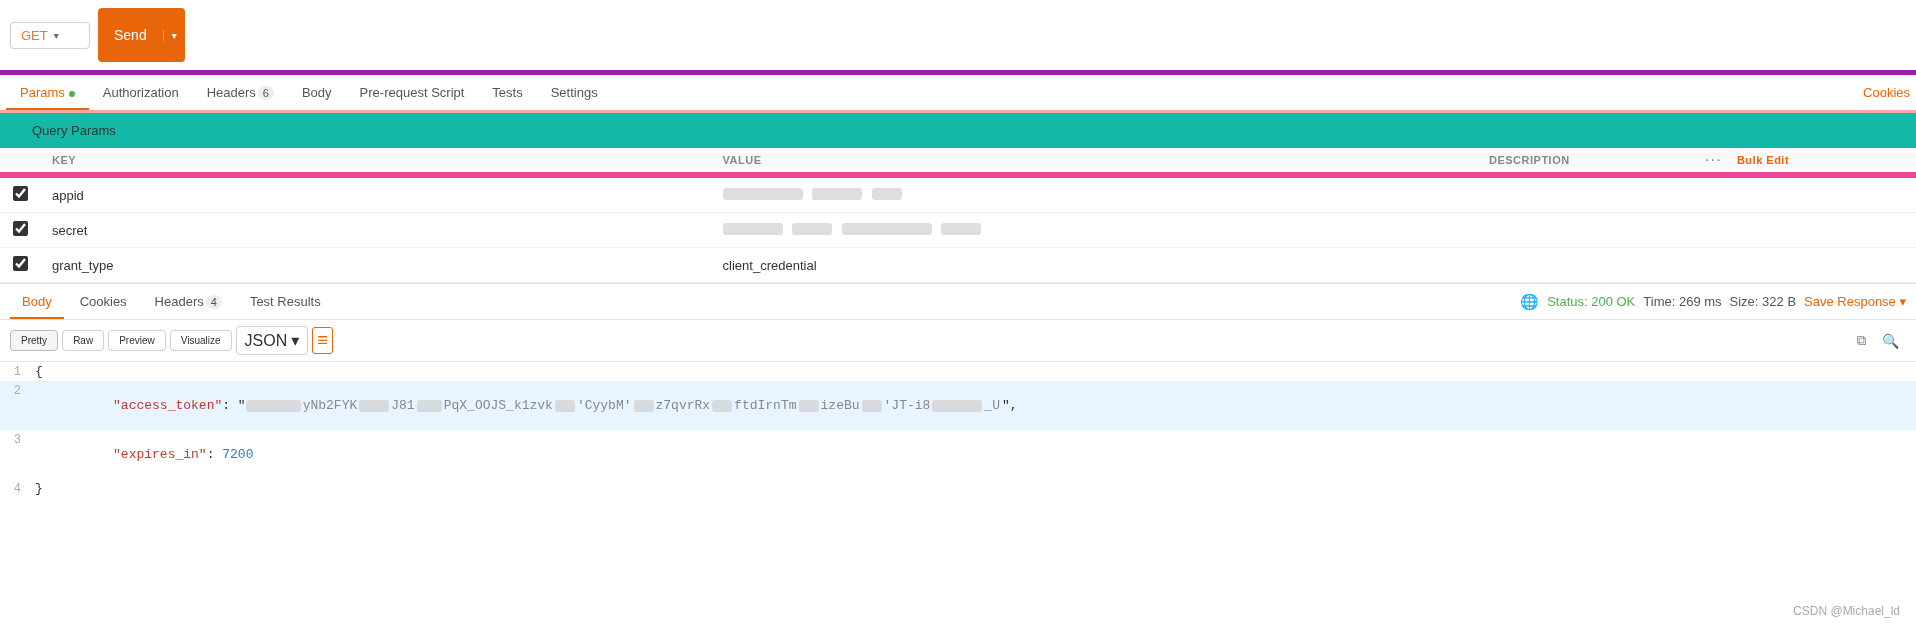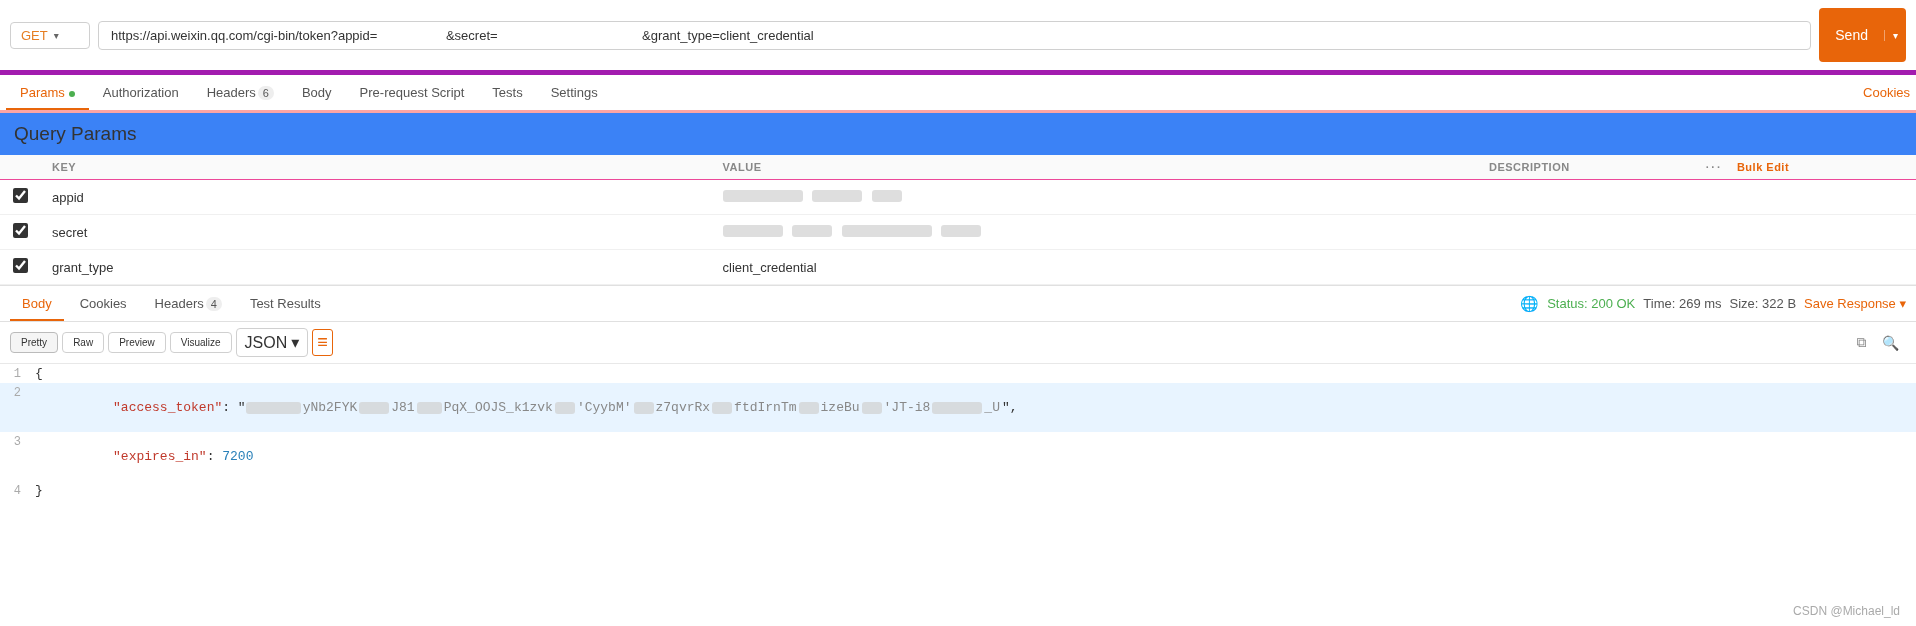--- a/index.html
+++ b/index.html
@@ -108,40 +108,40 @@
     .tabs-spacer { flex: 1; }
     .cookies-link {
       color: #e8650a;
       cursor: pointer;
       font-size: 13px;
       padding: 10px 0;
     }
 
     
     .section-header {
-      padding: 10px 14px;
-      font-size: 19px;
+      padding: 10px 32px;
+      font-size: 13px;
       font-weight: 500;
       color: #333;
-      background: #3b82f6;
+      background: #14b8a6;
     }
 
     
     .params-table {
       width: 100%;
       border-collapse: collapse;
     }
     .params-table th {
       text-align: left;
       padding: 6px 12px;
       font-size: 11px;
       font-weight: 600;
       color: #888;
       letter-spacing: 0.5px;
-      border-bottom: 1px solid #ec4899;
+      border-bottom: 6px solid #ec4899;
       background: #fafafa;
     }
     .params-table td {
       padding: 8px 12px;
       border-bottom: 1px solid #f0f0f0;
       vertical-align: middle;
     }
     .checkbox-col { width: 40px; text-align: center; }
     .key-col { width: 35%; }
     .value-col { width: 40%; }
@@ -299,21 +299,20 @@
     }
   </style>
 </head>
 <body>
 
 <div class="url-bar">
   <div class="method-select">
     <span>GET</span>
     <span class="chevron">▾</span>
   </div>
-  <input class="url-input" type="text" value="https://api.weixin.qq.com/cgi-bin/token?appid=                   &amp;secret=                                        &amp;grant_type=client_credential" style="">
   <button class="send-btn">
     <span class="send-btn-label">Send</span>
     <span class="send-btn-dropdown">▾</span>
   </button>
 </div>
 
 <div class="tabs-row">
   <div class="tab active">
     <span>Params</span><span class="dot"></span>
   </div>

